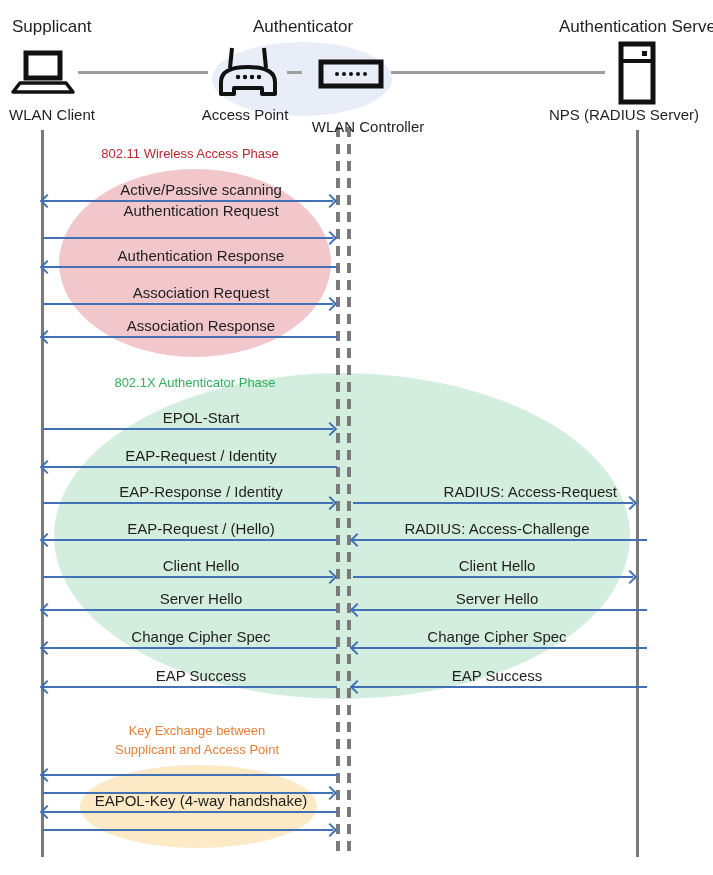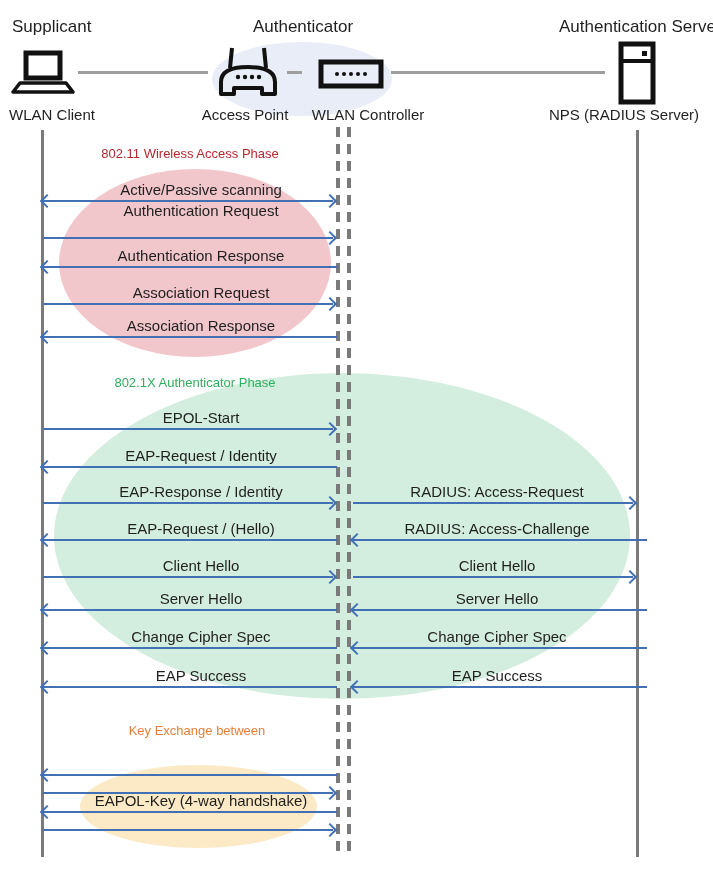--- a/index.html
+++ b/index.html
@@ -20,21 +20,21 @@
   .dl-1{left:336px;} .dl-2{left:347px;}
   .connector{position:absolute;top:71px;height:3px;background:var(--connector);z-index:1;}
   .c1{left:78px;width:130px;} .c2{left:287px;width:15px;} .c3{left:391px;width:214px;}
   .role{position:absolute;top:17px;font-size:17px;z-index:2;white-space:nowrap;}
   .role-supplicant{left:12px;}
   .role-authenticator{left:233px;width:140px;text-align:center;}
   .role-server{left:559px;width:150px;text-align:center;}
   .device{position:absolute;top:106px;font-size:15px;z-index:2;text-align:center;white-space:nowrap;}
   .d-client{left:0px;width:104px;}
   .d-ap{left:185px;width:120px;}
-  .d-controller{left:302px;width:132px;}
+  .d-controller{left:302px;width:132px;margin-top:12px;}
   .d-server{left:548px;width:152px;}
   .icon{position:absolute;z-index:2;line-height:0;}
   .i-laptop{left:10px;top:50px;}
   .i-ap{left:215px;top:44px;}
   .i-controller{left:318px;top:58px;}
   .i-server{left:617px;top:41px;}
   .phase-title{position:absolute;font-size:13px;text-align:center;z-index:2;}
   .pt-1{left:55px;top:146px;width:270px;}
   .pt-2{left:65px;top:375px;width:260px;}
   .pt-3{left:72px;top:721px;width:250px;line-height:19px;}
@@ -108,20 +108,21 @@
 
   <div class="lifeline ll-left"></div>
   <div class="dashline dl-1"></div>
   <div class="dashline dl-2"></div>
   <div class="lifeline ll-right"></div>
 
   <div class="phase-title pt-1" style="color: rgb(179, 41, 47);">802.11 Wireless Access Phase</div>
   <div class="phase-title pt-2" style="color: rgb(46, 175, 93);">802.1X Authenticator Phase</div>
   <div class="phase-title pt-3" style="color: rgb(229, 128, 60);">
     <span>Key Exchange between</span>
+    <span>Supplicant and Access Point</span>
   </div>
 
   <div id="messages">
       <div class="msg-label lane-l" style="top: 181px;">Active/Passive scanning</div>
       <div class="msg-arrow" style="top: 194px; left: 43px; width: 291px;">
         <div class="msg-line"></div>
         <span class="chev chev-r"></span>
         <span class="chev chev-l"></span>
       </div>
       <div class="msg-label lane-l" style="top: 202px;">Authentication Request</div>
@@ -152,21 +153,21 @@
       <div class="msg-label lane-l" style="top: 447px;">EAP-Request / Identity</div>
       <div class="msg-arrow" style="top: 460px; left: 43px; width: 295px;">
         <div class="msg-line"></div>
         <span class="chev chev-l"></span>
       </div>
       <div class="msg-label lane-l" style="top: 483px;">EAP-Response / Identity</div>
       <div class="msg-arrow" style="top: 496px; left: 43px; width: 291px;">
         <div class="msg-line"></div>
         <span class="chev chev-r"></span>
       </div>
-      <div class="msg-label lane-r" style="top: 483px;">RADIUS: Access-Request</div>
+      <div class="msg-label lane-r" style="top: 483px; text-align: right;">RADIUS: Access-Request</div>
       <div class="msg-arrow" style="top: 496px; left: 353px; width: 281px;">
         <div class="msg-line"></div>
         <span class="chev chev-r"></span>
       </div>
       <div class="msg-label lane-l" style="top: 520px;">EAP-Request / (Hello)</div>
       <div class="msg-arrow" style="top: 533px; left: 43px; width: 295px;">
         <div class="msg-line"></div>
         <span class="chev chev-l"></span>
       </div>
       <div class="msg-label lane-r" style="top: 520px;">RADIUS: Access-Challenge</div>

